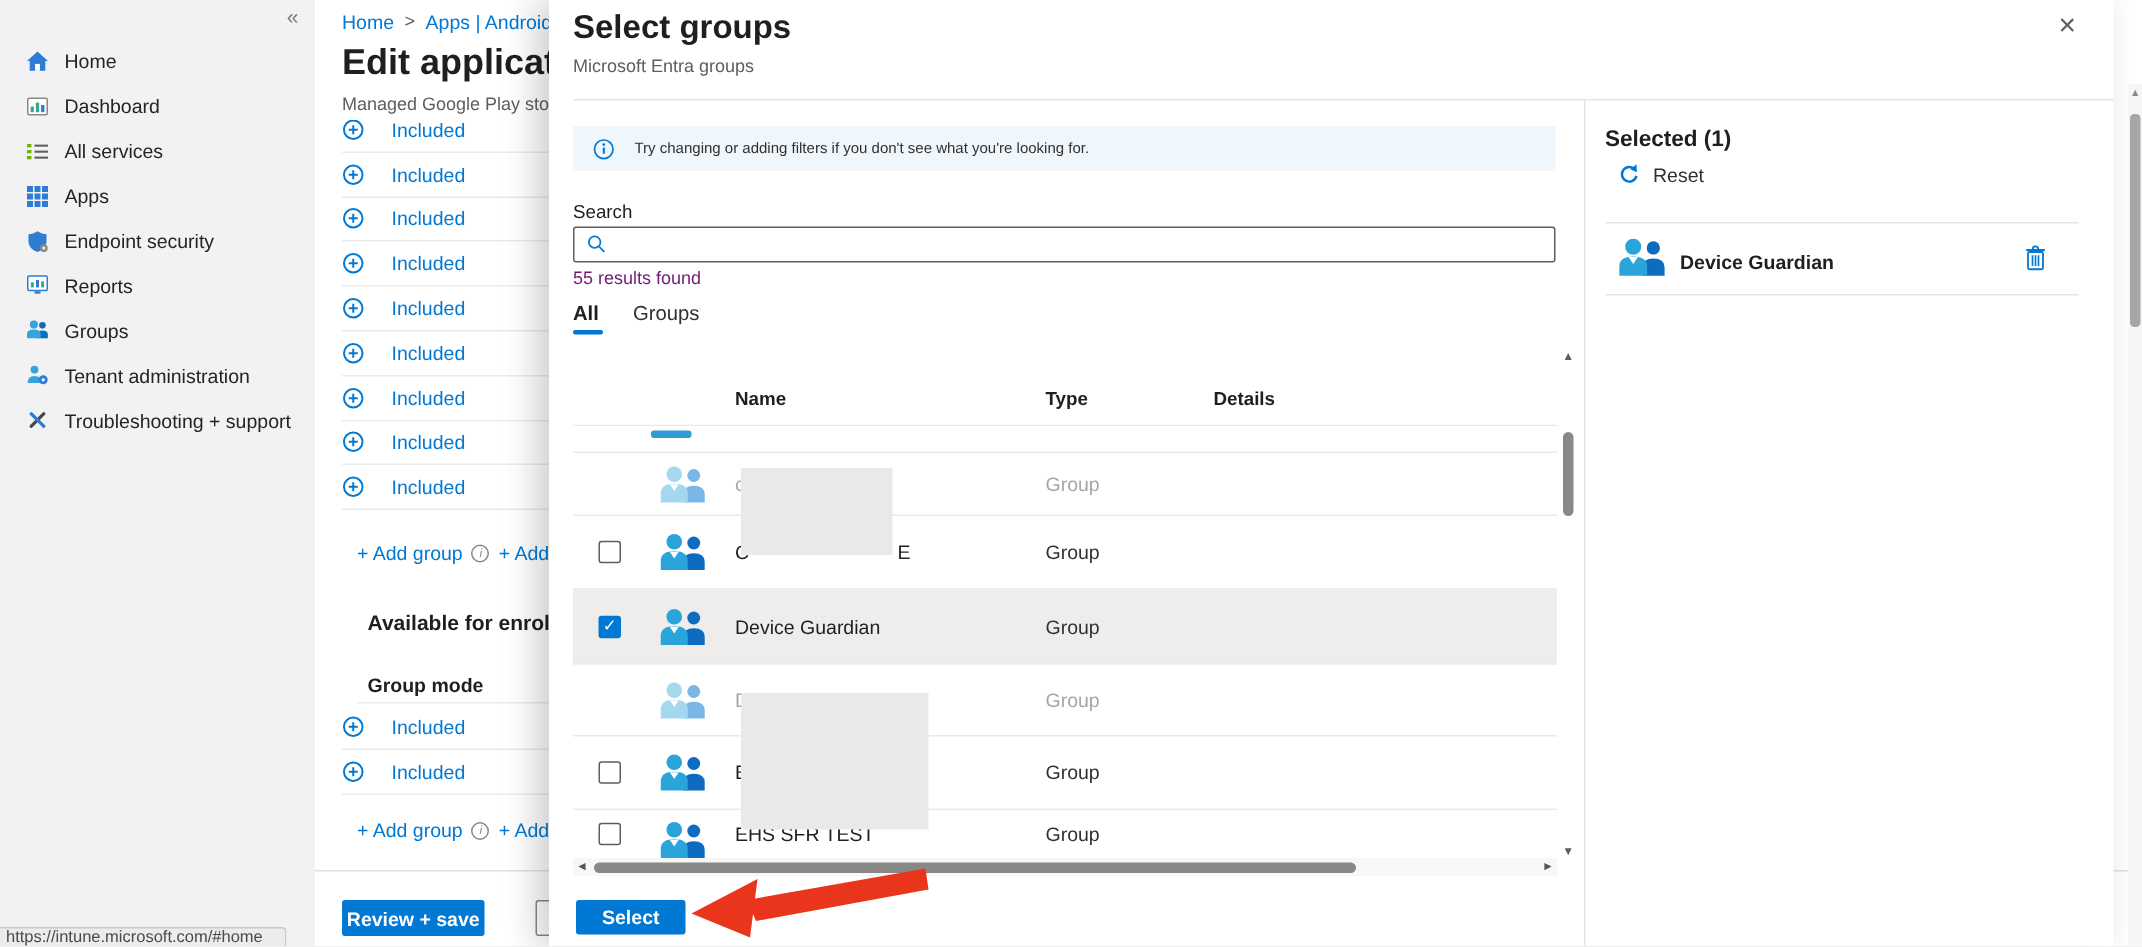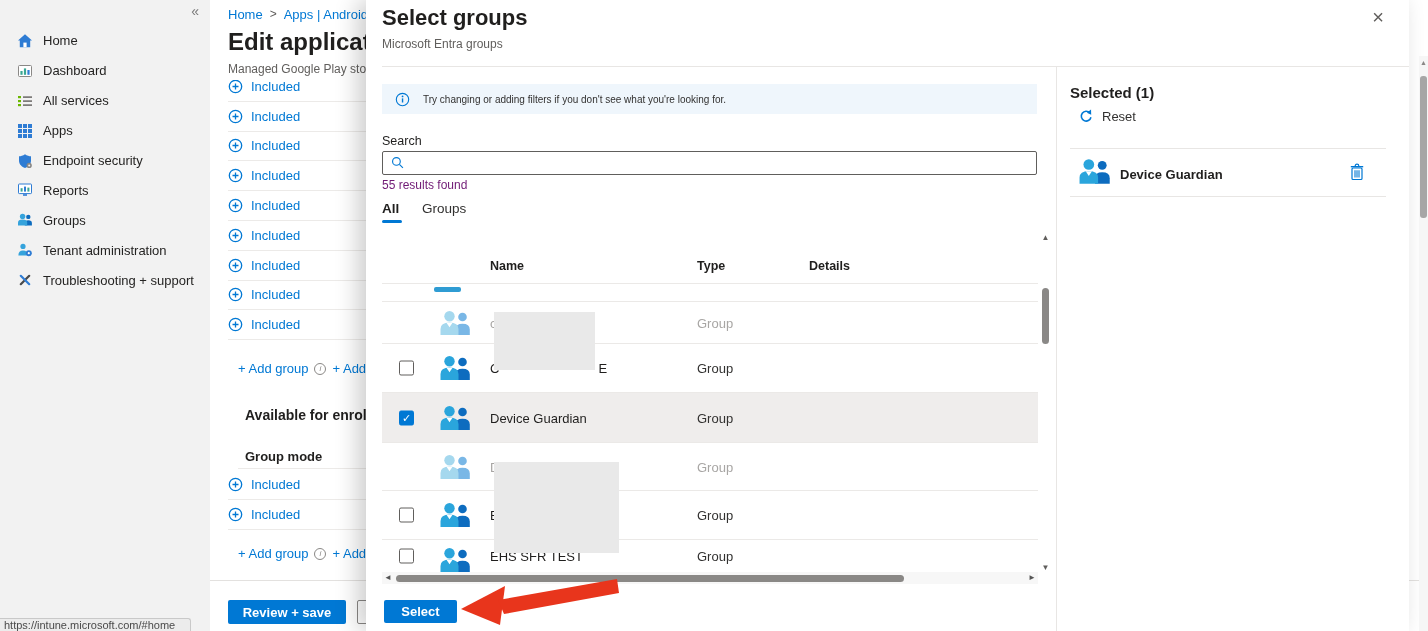--- a/index.html
+++ b/index.html
@@ -18,37 +18,37 @@
   
   .blade { position:absolute; left:210px; top:0; width:1218px; height:100%; background:#fff; }
   .breadcrumb { position:absolute; left:18px; top:7px; font-size:13px; display:flex; gap:7px; white-space:nowrap; }
   .crumb { color:#0078d4; cursor:pointer; }
   .crumb-sep { color:#605e5c; font-size:12px; }
   .blade-title { position:absolute; left:18px; top:28px; font-size:24px; font-weight:700; white-space:nowrap; }
   .blade-sub { position:absolute; left:18px; top:62px; font-size:12px; color:#605e5c; white-space:nowrap; }
   .inc-list { position:absolute; left:18px; width:157px; overflow:hidden; }
   #inc-list-1 { top:80px; }
   #inc-list-2 { top:470px; }
-  .inc-row { display:flex; align-items:center; gap:8px; height:29.8px; border-bottom:1px solid #eceae8;
+  .inc-row { display:flex; align-items:center; gap:18px; height:29.8px; border-bottom:1px solid #eceae8;
              color:#0078d4; font-size:13px; cursor:pointer; }
   .inc-row.partial { margin-top:-8px; }
   .inc-row svg { width:15px; height:15px; flex:none; }
   .addlinks { position:absolute; left:28px; font-size:13px; color:#0078d4; display:flex; gap:6px;
               align-items:center; white-space:nowrap; cursor:pointer; }
   #addlinks-1 { top:361px; } #addlinks-2 { top:546px; }
   .info-i-small { color:#8a8886; border:1px solid #8a8886; border-radius:50%; width:12px; height:12px;
                   font-size:8px; display:inline-flex; align-items:center; justify-content:center; font-style:italic; }
   .sec-title { position:absolute; left:35px; top:407px; font-size:14px; font-weight:700; white-space:nowrap; }
   .sec-col { position:absolute; left:35px; top:449px; font-size:13px; font-weight:600; white-space:nowrap; }
   .sec-div { position:absolute; left:28px; top:468px; width:147px; border-top:1px solid #eceae8; }
   .blade-footer-div { position:absolute; left:0; top:580px; width:100%; border-top:1px solid #e3e1df; }
   .btn { border:none; border-radius:2px; font-size:13px; font-weight:600; cursor:pointer;
          font-family:"Liberation Sans", sans-serif; }
   .btn-primary { background:#0078d4; color:#fff; }
-  #review-save-btn { position:absolute; left:18px; top:600px; width:118px; height:24px; }
+  #review-save-btn { position:absolute; left:18px; top:600px; width:95px; height:24px; }
   #cancel-btn { position:absolute; left:147px; top:600px; width:82px; height:24px; background:#fff;
                 border:1px solid #8a8886; border-radius:2px; font-size:13px; color:#201f1e; font-weight:400; }
 
   
   .status-bar { position:absolute; left:0; bottom:0; width:191px; height:13px; background:#ececec;
                 border:1px solid #c9c9c9; border-left:none; border-bottom:none; border-top-right-radius:3px;
                 font-size:11px; color:#4a4a4a; padding-left:4px; overflow:hidden; line-height:12px; white-space:nowrap; }
 
   
   .panel { position:absolute; left:366px; top:0; width:1043px; height:100%; background:#fff;

